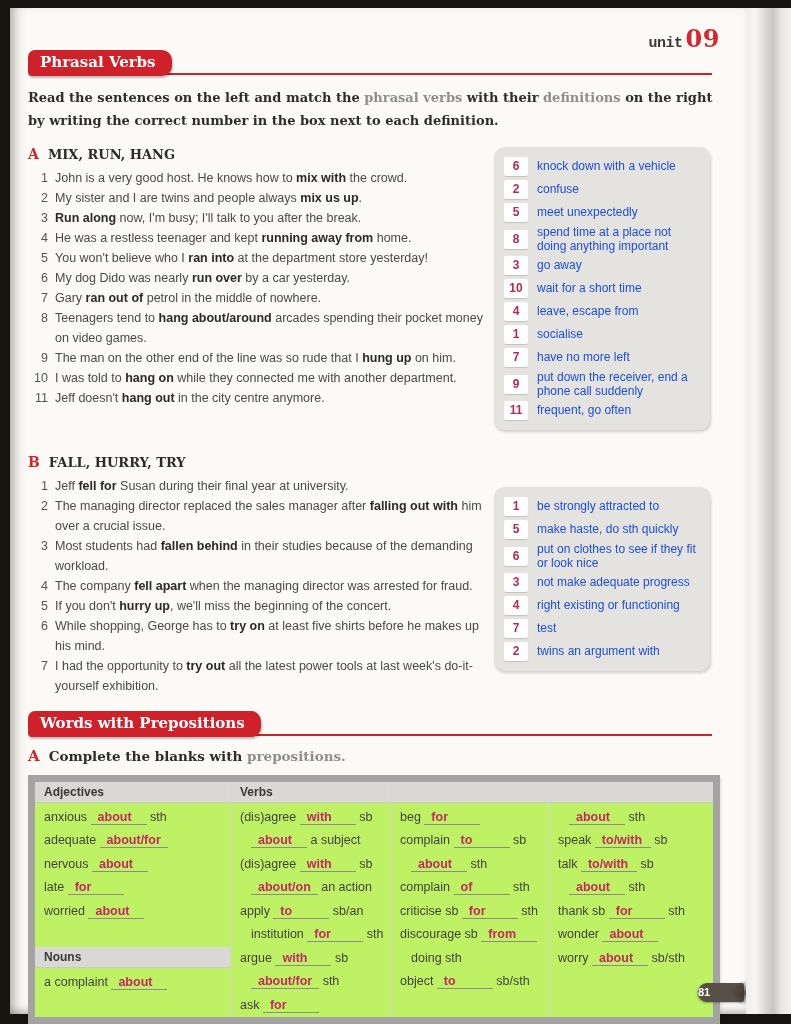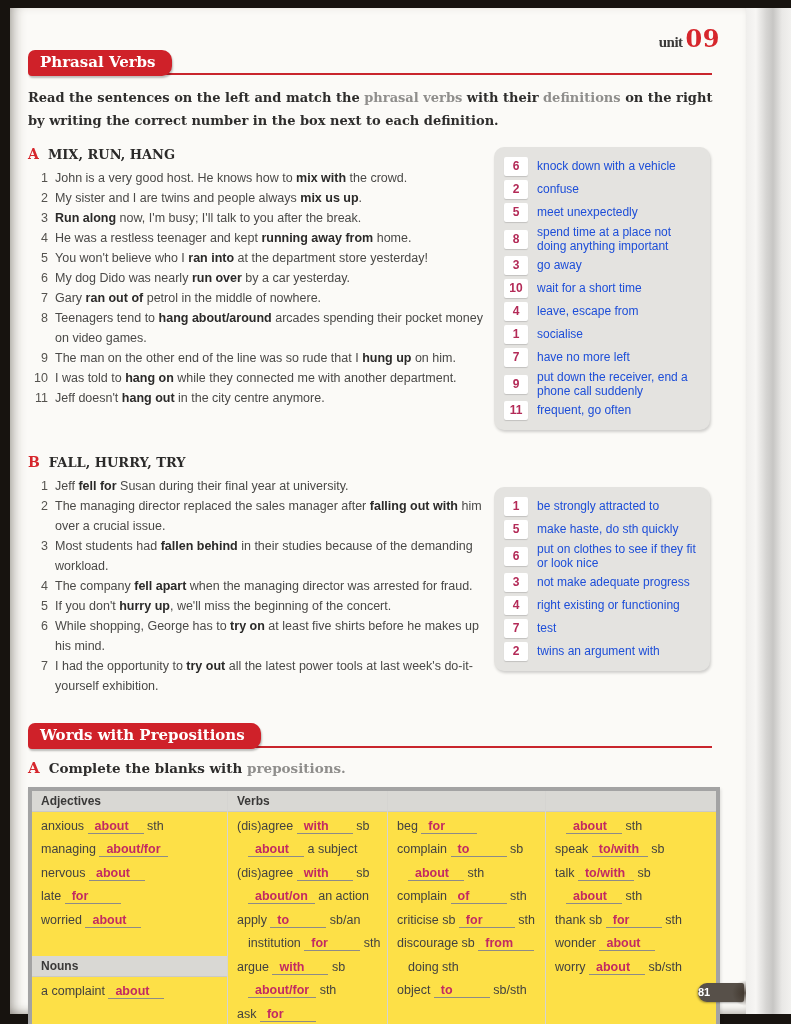--- a/index.html
+++ b/index.html
@@ -16,21 +16,21 @@
     box-shadow: inset 10px 0 14px -8px rgba(40,30,20,.45), inset 0 -8px 10px -6px rgba(40,30,20,.3);
   }
   .page-edge {
     position:absolute; left:746px; top:8px; width:45px; height:1006px;
     background:linear-gradient(90deg,#efeeec 0%, #f7f6f4 22%, #d6d5d3 45%, #c7c6c4 60%, #e9e8e6 80%, #f2f1ef 100%);
   }
   .content { position:relative; height:100%; padding:0 26px 0 18px; }
 
   
   .unit-header { text-align:right; padding-top:16px; height:40px; }
-  .unit-word { font-family:Liberation Serif, serif; font-weight:bold; font-size:15px; color:#3b3a39; letter-spacing:-0.5px; }
+  .unit-word { font-family:Liberation Mono, monospace; font-weight:bold; font-size:15px; color:#3b3a39; letter-spacing:-0.5px; }
   .unit-num  { font-family:"DejaVu Serif", serif; font-weight:bold; font-size:24px; color:#d6262c; letter-spacing:0.5px; margin-left:3px; }
 
   
   .banner-row { position:relative; height:28px; margin-top:2px; }
   .banner-line { position:absolute; left:2px; right:8px; bottom:3px; height:2px; background:#c9252d; }
   .banner {
     position:relative; z-index:1; display:inline-block;
     background:#cf2129; color:#fff;
     font-family:"DejaVu Serif", serif; font-weight:bold; font-size:15px;
     padding:3px 16px 5px 12px; border-radius:7px 10px 10px 4px;
@@ -66,22 +66,22 @@
     background:#fff; border-radius:2px; box-shadow:0 1px 1px rgba(0,0,0,.15);
     color:#b32a57; font-weight:bold; font-size:12px; text-align:center; line-height:19px;
   }
   .def-text { font-size:12px; line-height:14.5px; color:#1d4ed8; }
 
   
   .wp-instr { margin-top:8px; font-family:"DejaVu Serif", serif; font-weight:bold; font-size:13.5px; color:#2e2d2c; }
   .wp-instr .section-letter { font-size:15px; }
 
   .prep-table {
-    display:flex; margin-top:10px; background:#fde047;
-    border:4px solid #a3a3a3; box-shadow:1px 2px 3px rgba(0,0,0,.12);
+    display:flex; margin-top:10px; background:#bef264;
+    border:7px solid #a3a3a3; box-shadow:1px 2px 3px rgba(0,0,0,.12);
     min-height:238px;
   }
   .prep-col { border-right:1px solid #d5d4d1; }
   .prep-col:last-child { border-right:none; }
   .col-1 { width:196px; } .col-2 { width:160px; } .col-3 { width:158px; } .col-4 { flex:1; }
   .tbl-header {
     background:#d9d8d4; color:#3a3938; font-weight:bold; font-size:12px;
     height:21px; line-height:21px; padding-left:9px; margin-bottom:3px;
     border-bottom:1px solid #cac9c6; min-height:21px;
   }
@@ -281,37 +281,37 @@
             <span class="def-num">7</span>
             <span class="def-text">test</span>
           </div>
           <div class="def-row">
             <span class="def-num">2</span>
             <span class="def-text">twins an argument with</span>
           </div>
         </div>
     </div>
 
-    <div class="banner-row" style="margin-top:24px;">
+    <div class="banner-row" style="margin-top:12px;">
       <div class="banner-line"></div>
       <span class="banner">Words with Prepositions</span>
     </div>
 
     <div class="wp-instr">
       <span class="section-letter">A</span><span><span>Complete the blanks with </span><span class="muted">prepositions.</span></span>
     </div>
 
     <div class="prep-table">
       <div class="prep-col col-1">
           <div class="tbl-header">Adjectives</div>
           <div class="entry">
             <div class="line"><span>anxious </span><span class="blank">about</span><span> sth</span></div>
           </div>
           <div class="entry">
-            <div class="line"><span>managing </span><span class="blank">about/for</span></div>
+            <div class="line"><span>adequate </span><span class="blank">about/for</span></div>
           </div>
           <div class="entry">
             <div class="line"><span>nervous </span><span class="blank">about</span></div>
           </div>
           <div class="entry">
             <div class="line"><span>late </span><span class="blank">for</span></div>
           </div>
           <div class="entry">
             <div class="line"><span>worried </span><span class="blank">about</span></div>
           </div>

